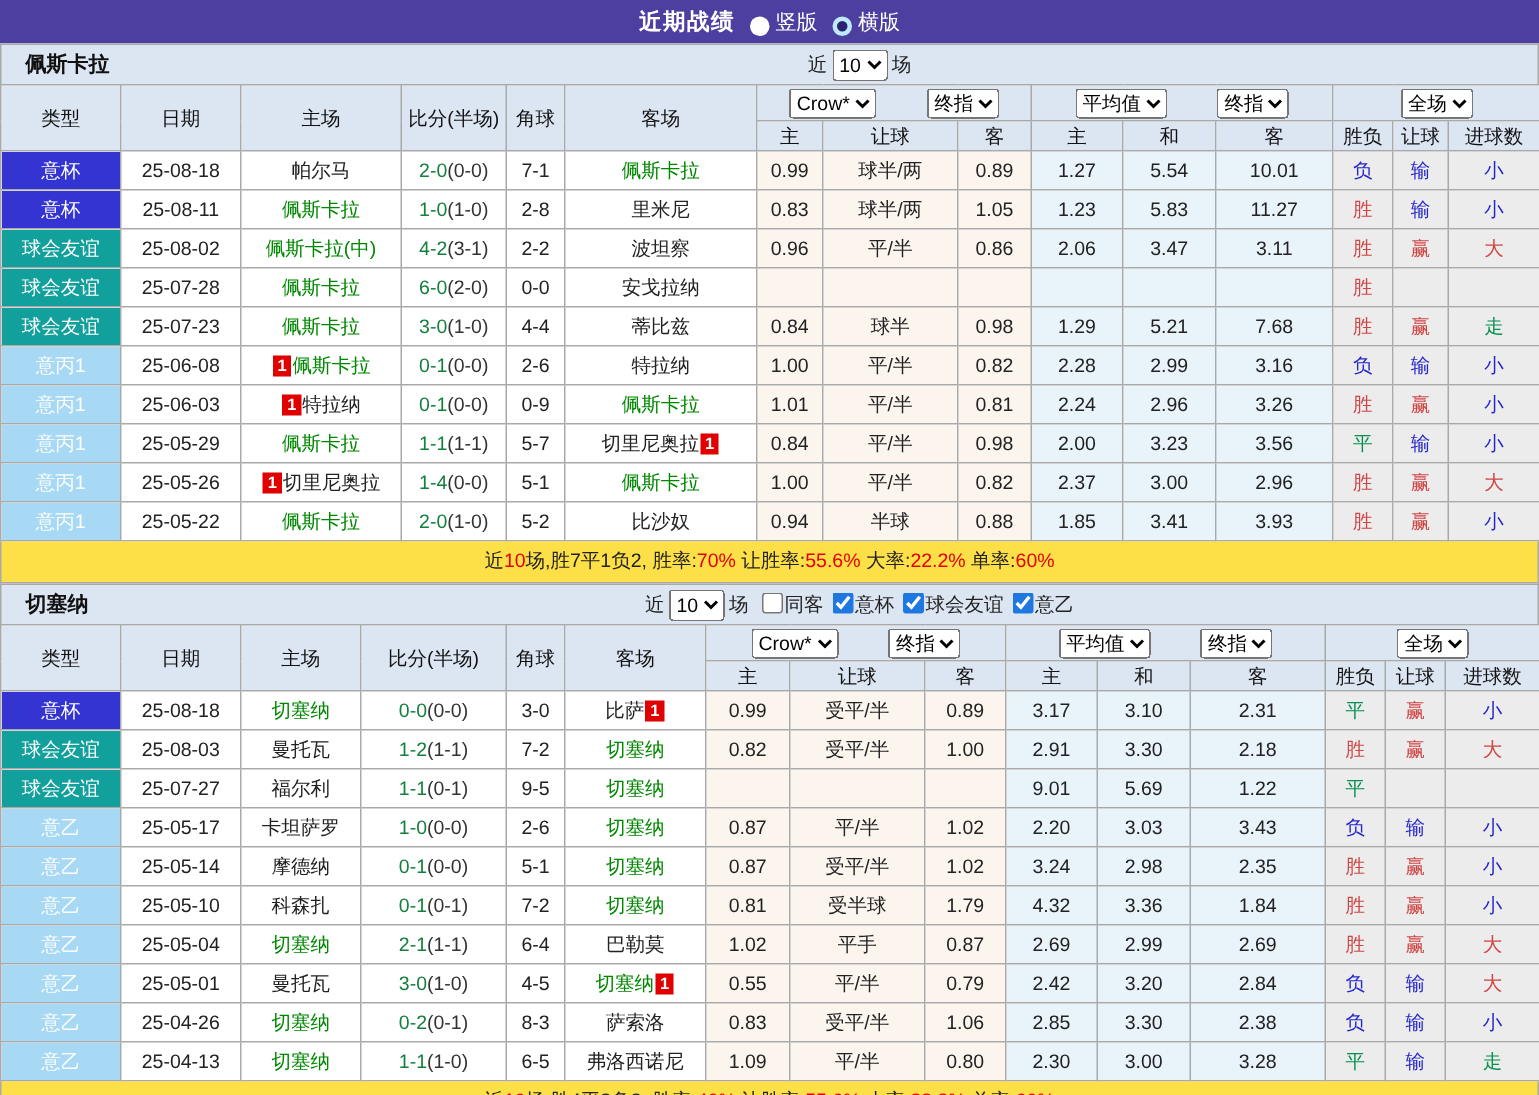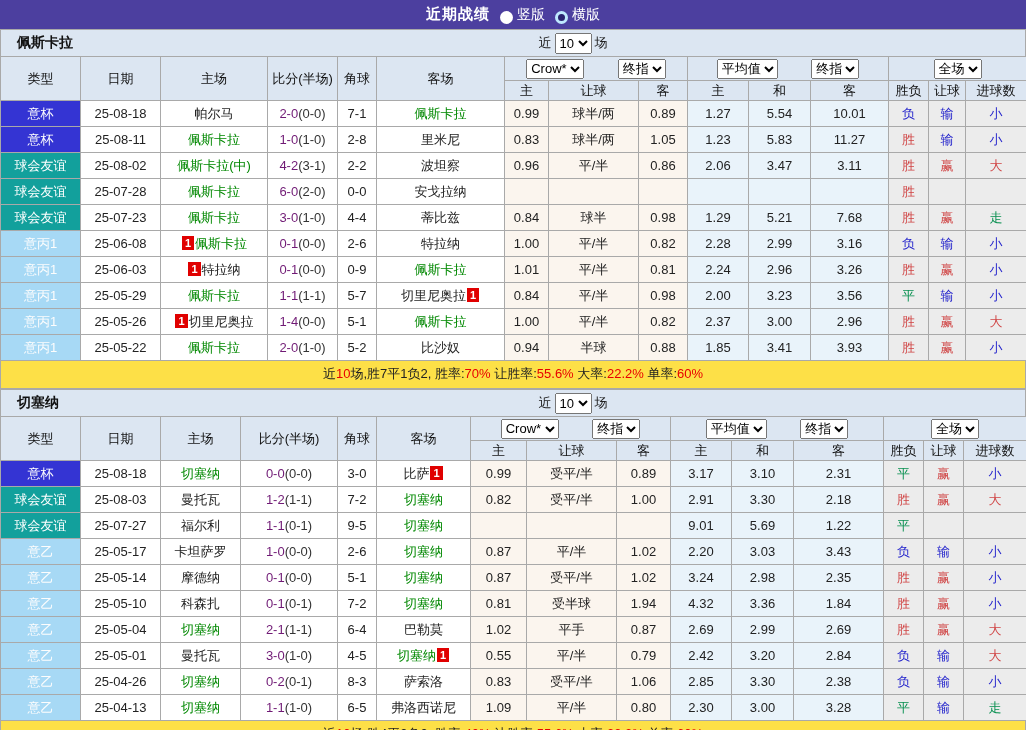--- a/index.html
+++ b/index.html
@@ -24,21 +24,21 @@
   .hrow1 th{height:23px;}
   .hrow2 th{height:19px;}
   thead select{height:20px;font-size:13px;margin:0 15px;}
   tbody tr{height:26px;}
   td.type{color:#fff;font-size:13px;}
   td.type.cup{background:#3434d3;}
   td.type.friendly{background:#12a09c;}
   td.type.minor{background:#a7d9f5;color:#fdfdfd;}
   .teamname{color:#222;}
   .teamname.focus{color:#008800;}
-  .ft{color:#701a75;}
+  .ft{color:#15803d;}
   .ht{color:#333;}
   .card{display:inline-block;background:#e00000;color:#fff;font-size:11px;font-weight:bold;line-height:14px;padding:0 3px;margin:0 1px;vertical-align:1px;}
   td.c-crow{background:#fbf5ee;}
   td.c-avg{background:#e9f3fa;}
   td.c-res{background:#ececec;}
   td.r{color:#d04545;}
   td.g{color:#089050;}
   td.b{color:#2525cc;}
   
   .summary{border:1px solid #a9a9a9;border-top:none;box-sizing:border-box;text-align:center;font-size:13px;padding:4px 0 5px 0;background:#fde047;}
@@ -292,20 +292,21 @@
     </tbody>
 </table>
 <div class="summary"><span>近</span><span class="red">10</span><span>场,胜7平1负2, 胜率:</span><span class="red">70%</span><span> 让胜率:</span><span class="red">55.6%</span><span> 大率:</span><span class="red">22.2%</span><span> 单率:</span><span class="red">60%</span></div>
 
 <div class="sec-head">
   <span class="team">切塞纳</span>
   <span class="controls">
     <span>近</span>
     <select><option>10</option></select>
     <span>场</span>
+    <span><label><input type="checkbox" style=""><span>同客</span></label><label><input type="checkbox" checked="" style=""><span>意杯</span></label><label><input type="checkbox" checked="" style=""><span>球会友谊</span></label><label><input type="checkbox" checked="" style=""><span>意乙</span></label></span>
   </span>
 </div>
 
 <table class="grid">
   <colgroup>
     <col style="width:80px">
       <col style="width:80px">
       <col style="width:80px">
       <col style="width:97px">
       <col style="width:39px">
@@ -440,21 +441,21 @@
       </tr>
       <tr>
         <td class="type minor">意乙</td>
         <td>25-05-10</td>
         <td><span class="teamname">科森扎</span></td>
         <td><span class="ft">0-1</span><span class="ht">(0-1)</span></td>
         <td>7-2</td>
         <td><span class="teamname focus">切塞纳</span></td>
         <td class="c-crow">0.81</td>
         <td class="c-crow">受半球</td>
-        <td class="c-crow">1.94</td>
+        <td class="c-crow">1.79</td>
         <td class="c-avg">4.32</td>
         <td class="c-avg">3.36</td>
         <td class="c-avg">1.84</td>
         <td class="c-res r">胜</td>
         <td class="c-res r">赢</td>
         <td class="c-res b">小</td>
       </tr>
       <tr>
         <td class="type minor">意乙</td>
         <td>25-05-04</td>

